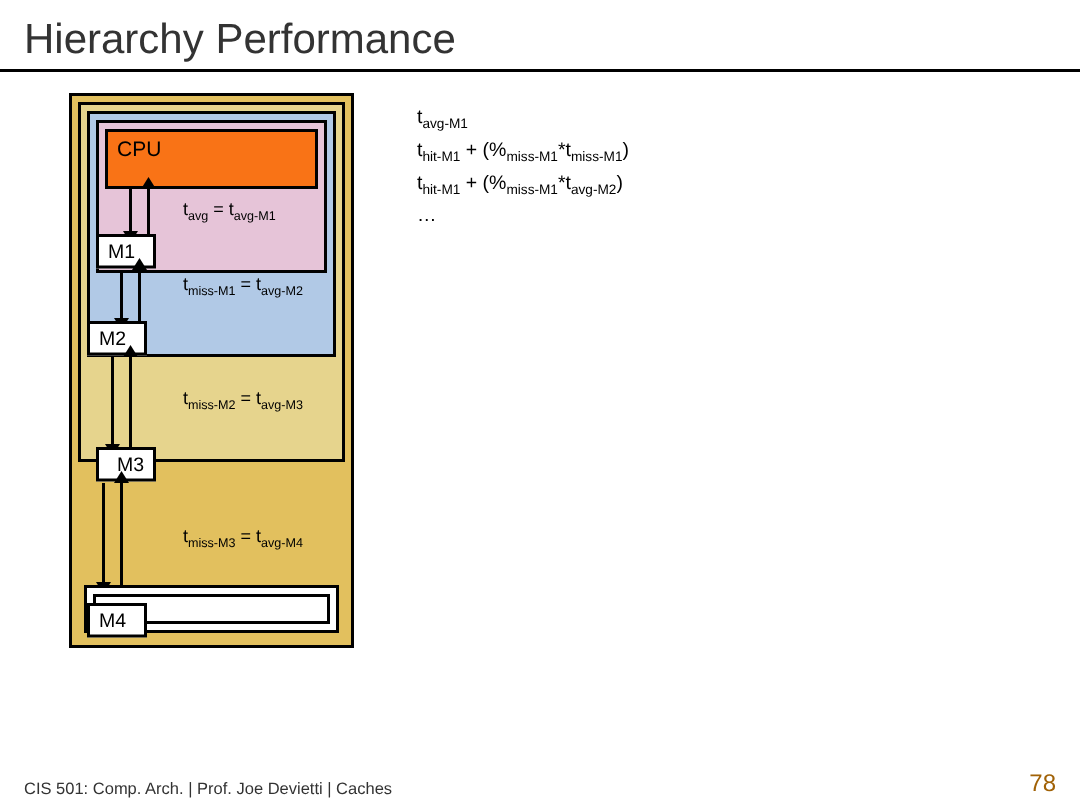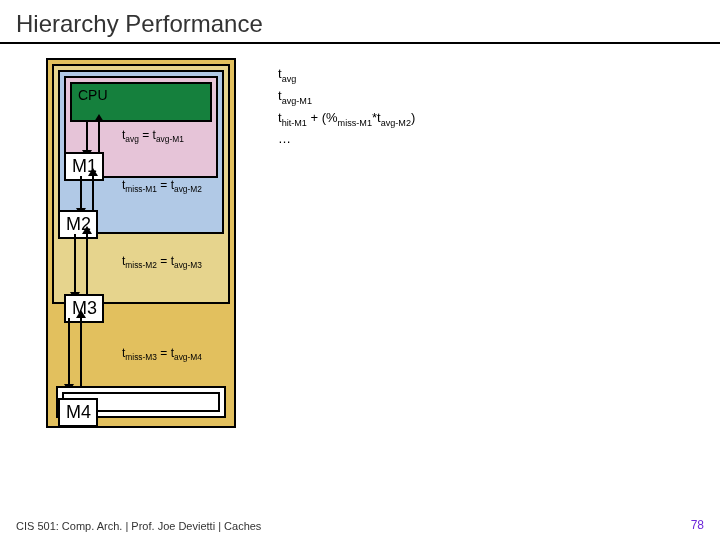--- a/index.html
+++ b/index.html
@@ -7,21 +7,21 @@
     margin: 0;
     width: 720px;
     height: 540px;
     font-family: Verdana, Arial, sans-serif;
     background: #fff;
     position: relative;
     overflow: hidden;
   }
   .title-bar {
     padding: 10px 16px 4px 16px;
-    font-size: 24px;
+    font-size: 28px;
     color: #333;
     font-family: "Comic Sans MS", cursive, sans-serif;
     border-bottom: 2px solid #000;
   }
   .content {
     position: relative;
     padding: 14px 0 0 28px;
     display: flex;
     align-items: flex-start;
   }
@@ -56,30 +56,30 @@
     position: absolute;
     left: 36px; top: 18px;
     width: 154px; height: 102px;
     background: #e6c4d8;
     border: 2px solid #000;
   }
   .cpu {
     position: absolute;
     left: 42px; top: 24px;
     width: 142px; height: 40px;
-    background: #15803d;
+    background: #f97316;
     border: 2px solid #000;
     padding: 3px 6px;
     font-size: 14px;
   }
   .cache-label {
     position: absolute;
     background: #fff;
     border: 2px solid #000;
-    font-size: 18px;
+    font-size: 13px;
     padding: 2px 6px;
   }
   .m1-lab { left: 36px; top: 94px; width: 40px; }
   .m2-lab { left: 30px; top: 152px; width: 40px; }
   .m3-lab { left: 36px; top: 236px; width: 40px; text-align: right; }
   .m4-lab { left: 30px; top: 340px; width: 40px; }
   
   .inner4 {
     position: absolute;
     left: 28px; top: 328px;
@@ -135,22 +135,22 @@
   .footer {
     position: absolute;
     left: 16px; bottom: 8px;
     font-size: 11px;
     color: #333;
     font-family: "Comic Sans MS", cursive, sans-serif;
   }
   .page-num {
     position: absolute;
     right: 16px; bottom: 8px;
-    font-size: 12px;
-    color: #6d28d9;
+    font-size: 16px;
+    color: #a16207;
     font-family: "Comic Sans MS", cursive, sans-serif;
   }
 </style>
 </head>
 <body>
 
 <div class="title-bar">Hierarchy Performance</div>
 
 <div class="content">
 
@@ -214,23 +214,25 @@
     <div class="eq-label" style="left:94px; top:288px;">
       t<sub>miss-M3</sub> = t<sub>avg-M4</sub>
     </div>
 
     <div class="inner4"></div>
     <div class="inner4b"></div>
     <div class="cache-label m4-lab">M4</div>
   </div>
 
   <div class="derivation">
-    <div class="row">t<sub>avg</sub></div>
     <div class="row">t<sub>avg-M1</sub></div>
     <div class="row">
+      t<sub>hit-M1</sub> + (%<sub>miss-M1</sub>*t<sub>miss-M1</sub>)
+    </div>
+    <div class="row">
       t<sub>hit-M1</sub> + (%<sub>miss-M1</sub>*t<sub>avg-M2</sub>)
     </div>
     <div class="row">…</div>
   </div>
 
 </div>
 
 <div class="footer">CIS 501: Comp. Arch.  |  Prof. Joe Devietti  |  Caches</div>
 <div class="page-num">78</div>
 

